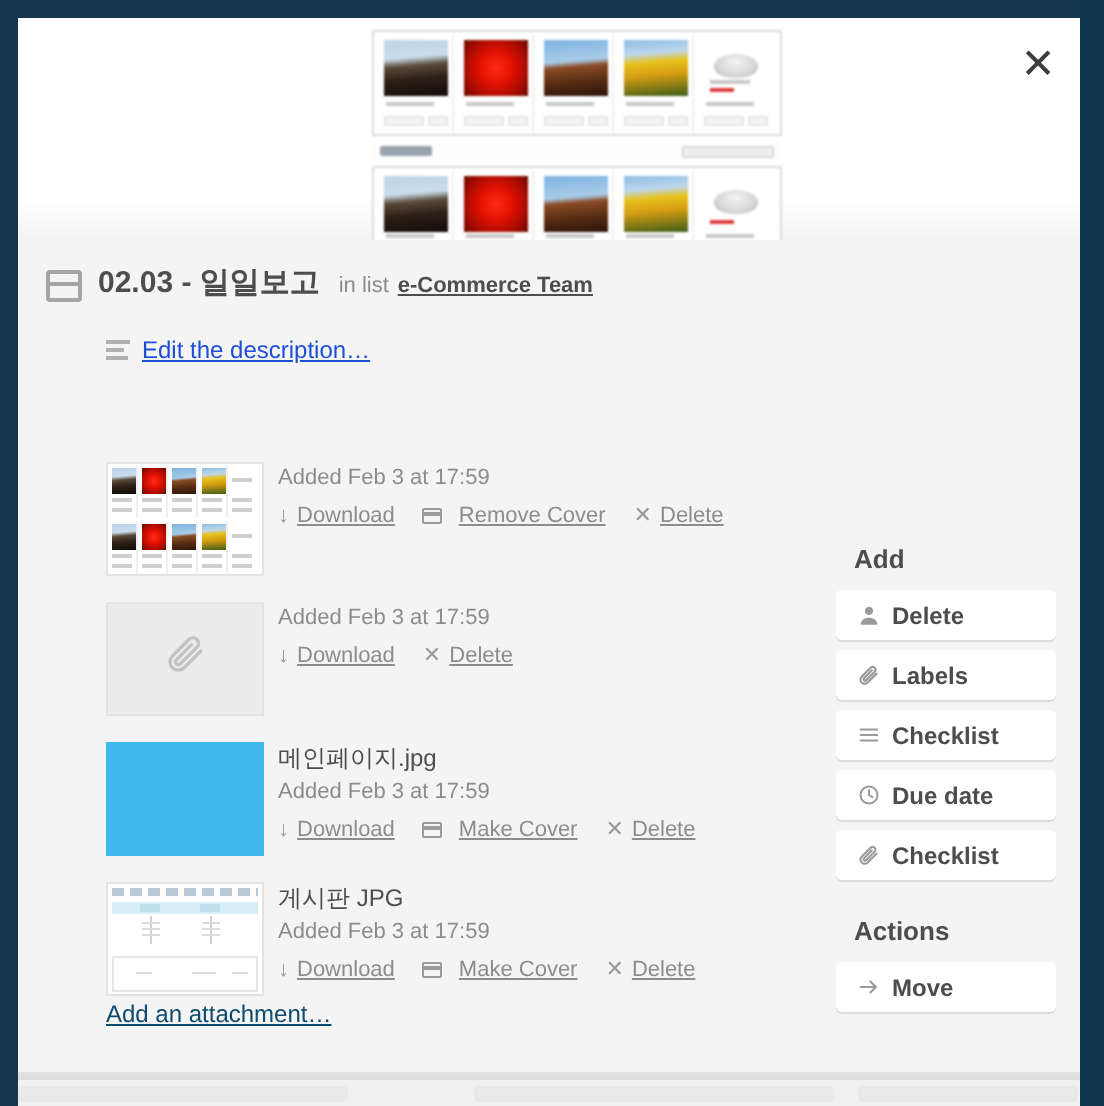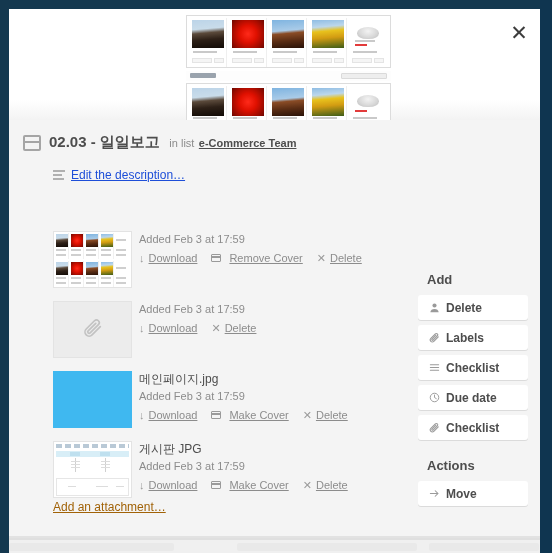--- a/index.html
+++ b/index.html
@@ -280,21 +280,21 @@
   .act .lbl { text-decoration: underline; }
   .act .gl { margin-right: 4px; font-size: 11px; color: #9a9a9a; line-height: 1; }
   .gl-dl::before { content: "\2193"; }
   .gl-cover { width: 10px; height: 8px; border: 1px solid #9a9a9a; border-radius: 1px; position: relative; display:inline-block; }
   .gl-cover::before { content:""; position:absolute; left:0; right:0; top:1px; height:2px; background:#9a9a9a; }
   .gl-x::before { content: "\2715"; }
 
   .add-attachment {
     position: absolute;
     left: 44px; top: 380px;
-    font-size: 12px; color: #a16207;
+    font-size: 12px; color: #0c4a6e;
     text-decoration: underline; cursor: pointer;
   }
 
   
   .side {
     position: absolute;
     top: 152px; right: 12px;
     width: 110px;
   }
   .side-head {

